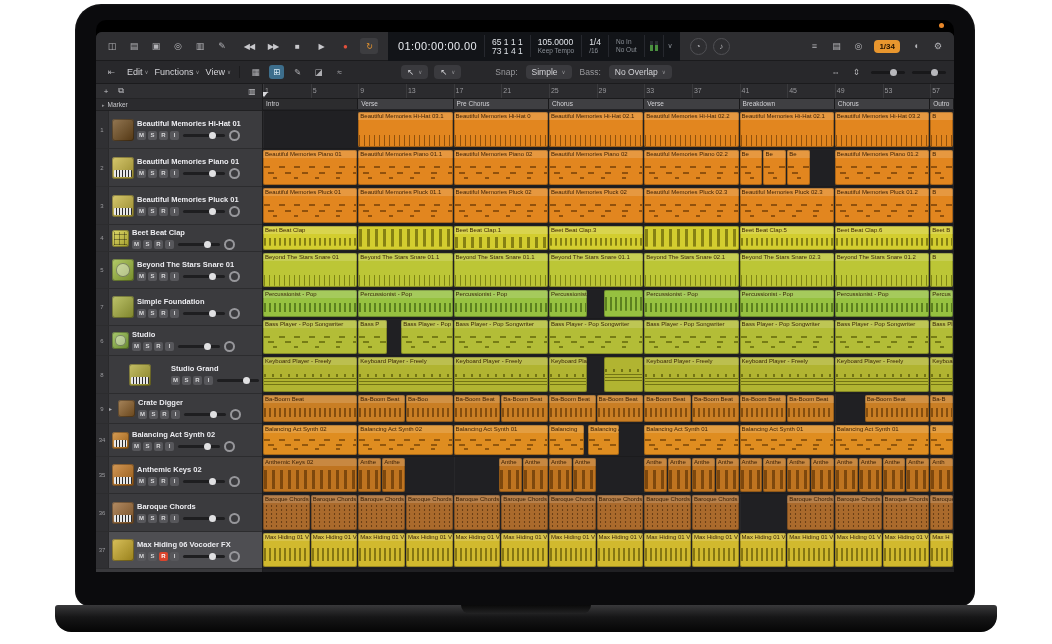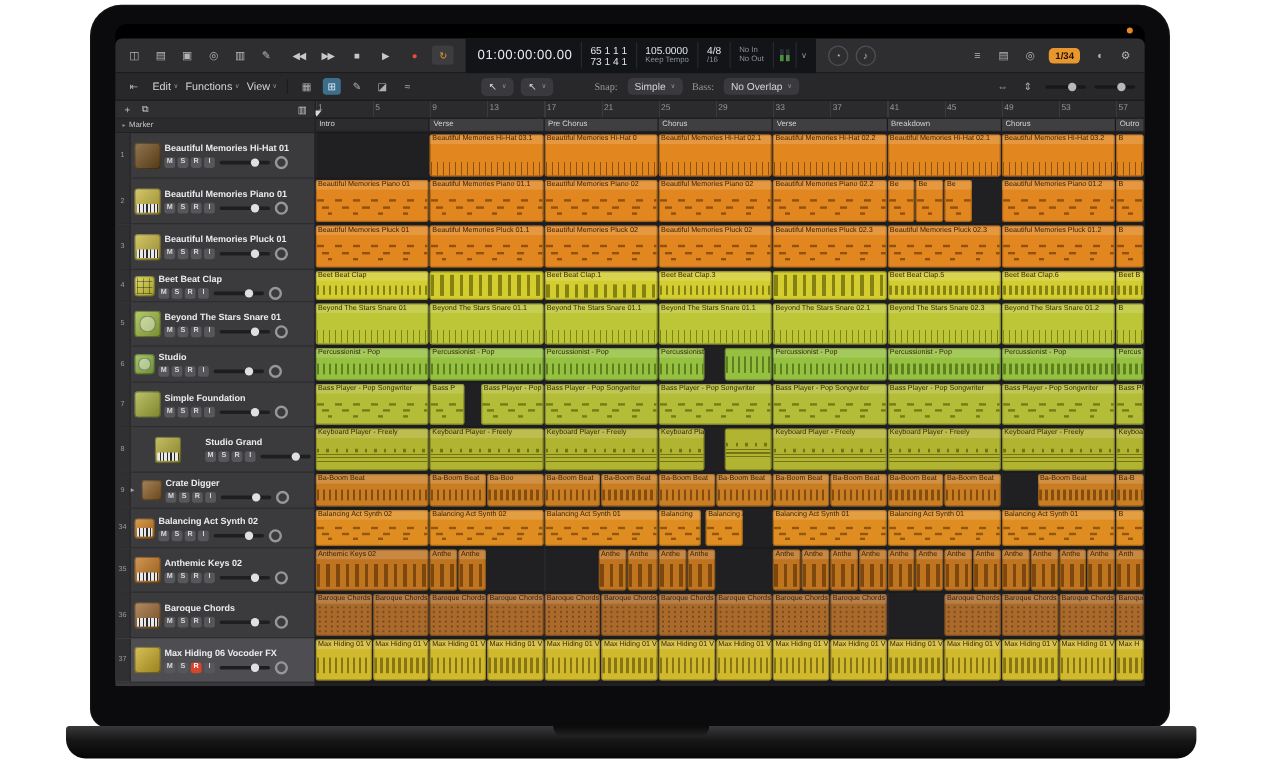--- a/index.html
+++ b/index.html
@@ -47,21 +47,21 @@
   .subbar{height:22px;background:#28282b;border-bottom:1px solid #1b1b1d;display:flex;align-items:center;
     padding:0 8px;gap:8px;flex:0 0 auto;}
   .tbg{display:flex;align-items:center;gap:6px;}
   .sb-icon{font-size:8.5px;color:#b0b0b4;width:15px;height:14px;display:flex;align-items:center;
     justify-content:center;border-radius:3px;}
   .sb-icon.active{background:#3d6e8c;color:#d9ecf7;}
   .menu{font-size:9px;color:#d4d4d8;display:flex;align-items:center;gap:2px;}
   .chev{font-size:5.5px;color:#909094;}
   .pill{background:#3a3a3e;border-radius:4px;padding:2px 6px;font-size:8.5px;color:#d4d4d8;
     display:flex;align-items:center;gap:4px;white-space:nowrap;}
-  .sb-label{font-size:8.5px;color:#98989c;font-family:Liberation Serif, serif;}
+  .sb-label{font-size:8.5px;color:#98989c;}
   .sb-label.snap{margin-left:26px;}
   .tools{margin-left:46px;}
   .vsep{width:1px;height:12px;background:#1c1c1e;}
   .sb-right{margin-left:auto;display:flex;align-items:center;gap:7px;}
   .mini-slider{width:34px;height:3px;background:#18181a;border-radius:2px;position:relative;}
   .mini-slider i{position:absolute;top:-2px;left:55%;width:7px;height:7px;border-radius:50%;background:#b8b8bc;}
 
   
   .main{flex:1;display:flex;min-height:0;overflow:hidden;}
   .tpanel{width:166px;flex:0 0 auto;background:#39393c;border-right:1px solid #1c1c1e;display:flex;flex-direction:column;}
@@ -160,21 +160,21 @@
             </div>
             <div class="lcd-cell">
               <span class="top big">65 1 1 1</span>
               <span class="bot light">73 1 4 1</span>
             </div>
             <div class="lcd-cell">
               <span class="top big">105.0000</span>
               <span class="bot">Keep Tempo</span>
             </div>
             <div class="lcd-cell">
-              <span class="top big">4/8</span>
+              <span class="top big">1/4</span>
               <span class="bot">/16</span>
             </div>
             <div class="lcd-cell">
               <span class="bot">No In</span>
               <span class="bot">No Out</span>
             </div>
             <div class="lcd-meter">
                 <i></i>
                 <i></i>
               </div>
@@ -339,42 +339,42 @@
                       <span class="mbtn">S</span>
                       <span class="mbtn">R</span>
                       <span class="mbtn">I</span>
                       <span class="slider">
                         <i class="thumb"></i>
                       </span>
                       <span class="knob"></span>
                     </div>
                   </div>
                 </div>
+                <div class="trow" style="height: 37px;">
+                  <div class="tnum">7</div>
+                  <div class="ticon plain" style="background: linear-gradient(135deg, rgba(255, 255, 255, 0.25), rgba(0, 0, 0, 0.25)), rgb(168, 176, 58); width: 22px; height: 22px;"></div>
+                  <div class="tbody">
+                    <div class="tname">Simple Foundation</div>
+                    <div class="tctl">
+                      <span class="mbtn">M</span>
+                      <span class="mbtn">S</span>
+                      <span class="mbtn">R</span>
+                      <span class="mbtn">I</span>
+                      <span class="slider">
+                        <i class="thumb"></i>
+                      </span>
+                      <span class="knob"></span>
+                    </div>
+                  </div>
+                </div>
                 <div class="trow" style="height: 30px;">
                   <div class="tnum">6</div>
                   <div class="ticon drum" style="background: linear-gradient(135deg, rgba(255, 255, 255, 0.25), rgba(0, 0, 0, 0.25)), rgb(140, 184, 62); width: 17px; height: 17px;"></div>
                   <div class="tbody">
                     <div class="tname">Studio</div>
-                    <div class="tctl">
-                      <span class="mbtn">M</span>
-                      <span class="mbtn">S</span>
-                      <span class="mbtn">R</span>
-                      <span class="mbtn">I</span>
-                      <span class="slider">
-                        <i class="thumb"></i>
-                      </span>
-                      <span class="knob"></span>
-                    </div>
-                  </div>
-                </div>
-                <div class="trow" style="height: 37px;">
-                  <div class="tnum">7</div>
-                  <div class="ticon plain" style="background: linear-gradient(135deg, rgba(255, 255, 255, 0.25), rgba(0, 0, 0, 0.25)), rgb(168, 176, 58); width: 22px; height: 22px;"></div>
-                  <div class="tbody">
-                    <div class="tname">Simple Foundation</div>
                     <div class="tctl">
                       <span class="mbtn">M</span>
                       <span class="mbtn">S</span>
                       <span class="mbtn">R</span>
                       <span class="mbtn">I</span>
                       <span class="slider">
                         <i class="thumb"></i>
                       </span>
                       <span class="knob"></span>
                     </div>

